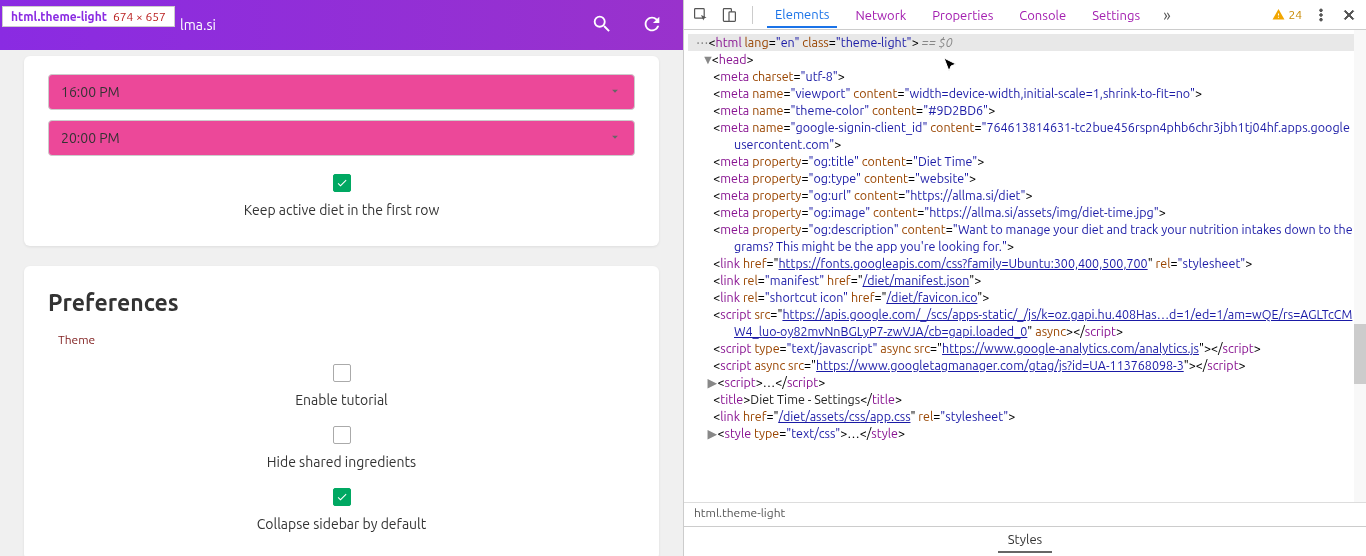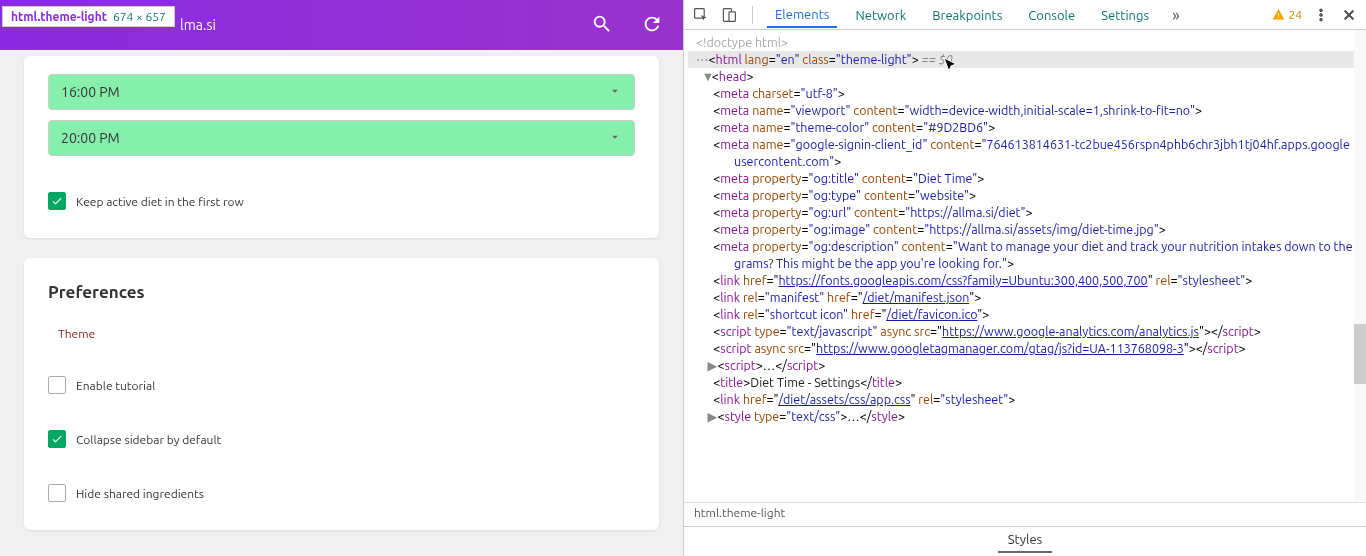--- a/index.html
+++ b/index.html
@@ -7,44 +7,44 @@
 
 
 .app-side { width: 683px; height: 556px; background: #f0f0f0; position: relative; overflow-y: auto; }
 .app-side::-webkit-scrollbar { width: 12px; }
 .app-side::-webkit-scrollbar-track { background: #f0f0f0; }
 .app-side::-webkit-scrollbar-thumb { background: #c0c0c0; }
 
 .app-header { background: linear-gradient(90deg, #8A2BE2, #9932CC); height: 50px; display: flex; align-items: center; padding: 0 20px; position: relative; }
 .tooltip-box { position: absolute; top: 6px; left: 2px; background: #fff; padding: 3px 8px; border: 1px solid #ccc; z-index: 10; font-size: 12px; display: flex; align-items: center; gap: 6px; }
 .tooltip-box .sel { color: #8A2BE2; font-weight: 600; }
-.tooltip-box .dim { color: #0f766e; text-align: right; }
+.tooltip-box .dim { color: #b91c1c; text-align: right; }
 
 .header-domain { color: #fff; margin-left: 160px; font-size: 14px; }
 .header-actions { margin-left: auto; display: flex; gap: 28px; }
 .header-icon { color: #fff; cursor: pointer; }
 .header-icon svg { width: 22px; height: 22px; fill: #fff; }
 
 .card { background: #fff; margin: 6px 24px 20px 24px; border-radius: 6px; box-shadow: 0 1px 3px rgba(0,0,0,0.08); padding: 24px 24px 28px 24px; }
-.card-title { font-size: 17px; font-weight: 600; color: #333; margin-bottom: 26px; }
-.select-field { width: 100%; height: 36px; border: 1px solid #ccc; border-radius: 4px; padding: 0 12px; display: flex; align-items: center; justify-content: space-between; margin-bottom: 10px; font-size: 14px; color: #333; cursor: pointer; background: #86efac; }
+.card-title { font-size: 23px; font-weight: 600; color: #333; margin-bottom: 18px; }
+.select-field { width: 100%; height: 36px; border: 1px solid #ccc; border-radius: 4px; padding: 0 12px; display: flex; align-items: center; justify-content: space-between; margin-bottom: 10px; font-size: 14px; color: #333; cursor: pointer; background: #ec4899; }
 .select-field .chev svg { width: 14px; height: 14px; fill: #666; }
 .field-label-small { font-size: 12px; color: #7f1d1d; margin: 6px 0 2px 10px; }
 
-.check-row { display: flex; align-items: center; gap: 10px; margin-top: 36px; font-size: 12px; color: #333; }
+.check-row { display: flex; align-items: center; gap: 10px; margin-top: 18px; font-size: 14px; color: #333; flex-direction: column; }
 .checkbox { width: 18px; height: 18px; border: 1px solid #aaa; border-radius: 2px; display: flex; align-items: center; justify-content: center; cursor: pointer; }
 .checkbox.checked { background: #00a862; border-color: #00a862; }
 .checkbox.checked svg { width: 12px; height: 12px; fill: #fff; }
 
 
 .devtools { width: 683px; height: 556px; background: #fff; display: flex; flex-direction: column; border-left: 1px solid #ccc; position: relative; justify-content: space-between; }
 .dt-toolbar { height: 30px; display: flex; align-items: center; padding: 0 8px; border-bottom: 1px solid #ccc; gap: 10px; font-size: 13px; }
 .dt-icon { width: 18px; height: 18px; display: flex; align-items: center; justify-content: center; cursor: pointer; }
 .dt-icon svg { width: 16px; height: 16px; fill: none; stroke: #555; stroke-width: 1.5; }
-.dt-tab { padding: 5px 8px; color: #0f766e; cursor: pointer; }
+.dt-tab { padding: 5px 8px; color: #a21caf; cursor: pointer; }
 .dt-tab.active { color: #1a73e8; border-bottom: 2px solid #1a73e8; }
 .dt-spacer { flex: 1; }
 .dt-warn { color: #c78800; display: flex; align-items: center; gap: 3px; font-size: 12px; }
 .dt-warn svg { width: 13px; height: 13px; fill: #f2a600; }
 .dt-menu svg, .dt-close svg { width: 16px; height: 16px; fill: #555; }
 
 .dom-tree { flex: 1; overflow: auto; font-family: Consolas, monospace; font-size: 12.5px; line-height: 17px; padding: 4px 0 4px 4px; }
 .dom-line { white-space: pre; padding-left: 8px; }
 .dom-line.sel-line { background: #e8e8e8; }
 .dom-line.wrap { white-space: pre-wrap; word-break: break-all; padding-right: 10px; }
@@ -121,31 +121,31 @@
   <div class="card">
     <div class="card-title">Preferences</div>
     <div class="field-label-small">Theme</div>
 
     <div class="check-row">
       <span class="checkbox"></span>
       <span>Enable tutorial</span>
     </div>
 
     <div class="check-row">
-      <span class="checkbox checked">
-        <svg viewBox="0 0 24 24">
-            <path d="M9 16.17L4.83 12l-1.42 1.41L9 19 21 7l-1.41-1.41z"></path>
-          </svg>
-      </span>
-      <span>Collapse sidebar by default</span>
-    </div>
-
-    <div class="check-row">
       <span class="checkbox"></span>
       <span>Hide shared ingredients</span>
+    </div>
+
+    <div class="check-row">
+      <span class="checkbox checked">
+        <svg viewBox="0 0 24 24">
+            <path d="M9 16.17L4.83 12l-1.42 1.41L9 19 21 7l-1.41-1.41z"></path>
+          </svg>
+      </span>
+      <span>Collapse sidebar by default</span>
     </div>
   </div>
 </div>
 
 <div class="devtools">
   <div class="dt-toolbar">
     <span class="dt-icon">
       <svg viewBox="0 0 20 20">
           <rect x="2" y="2" width="12" height="12" rx="1"></rect>
           <path d="M10 10l7 3-3 1-1 3-3-7z" fill="#555" stroke="none"></path>
@@ -153,21 +153,21 @@
     </span>
     <span class="dt-icon">
       <svg viewBox="0 0 20 20">
           <rect x="3" y="2" width="10" height="16" rx="1"></rect>
           <rect x="10" y="6" width="8" height="12" rx="1" fill="#fff"></rect>
         </svg>
     </span>
     <span style="width:1px;height:18px;background:#ccc;margin:0 4px;"></span>
     <span class="dt-tab active">Elements</span>
     <span class="dt-tab">Network</span>
-    <span class="dt-tab">Breakpoints</span>
+    <span class="dt-tab">Properties</span>
     <span class="dt-tab">Console</span>
     <span class="dt-tab">Settings</span>
     <span class="dt-icon" style="font-size:16px;color:#555;">»</span>
     <span class="dt-spacer"></span>
     <span class="dt-warn">
       <svg viewBox="0 0 24 24">
           <path d="M1 21h22L12 2 1 21zm12-3h-2v-2h2v2zm0-4h-2v-4h2v4z"></path>
         </svg>
       <span>24</span>
     </span>
@@ -179,35 +179,35 @@
         </svg>
     </span>
     <span class="dt-icon dt-close">
       <svg viewBox="0 0 24 24">
           <path d="M19 6.41L17.59 5 12 10.59 6.41 5 5 6.41 10.59 12 5 17.59 6.41 19 12 13.41 17.59 19 19 17.59 13.41 12z"></path>
         </svg>
     </span>
   </div>
 
   <div class="dom-tree">
-<div class="dom-line doctype">&lt;!doctype html&gt;</div>
 <div class="dom-line sel-line"><span class="dots">⋯</span>&lt;<span class="tag">html</span> <span class="attr">lang</span>=<span class="val">"en"</span> <span class="attr">class</span>=<span class="val">"theme-light"</span>&gt;<span class="selmark"> == $0</span></div>
 <div class="dom-line">  <span class="tri">▼</span>&lt;<span class="tag">head</span>&gt;</div>
 <div class="dom-line">      &lt;<span class="tag">meta</span> <span class="attr">charset</span>=<span class="val">"utf-8"</span>&gt;</div>
 <div class="dom-line wrap" style="padding-left:46px;text-indent:-38px;">      &lt;<span class="tag">meta</span> <span class="attr">name</span>=<span class="val">"viewport"</span> <span class="attr">content</span>=<span class="val">"width=device-width,initial-scale=1,shrink-to-fit=no"</span>&gt;</div>
 <div class="dom-line">      &lt;<span class="tag">meta</span> <span class="attr">name</span>=<span class="val">"theme-color"</span> <span class="attr">content</span>=<span class="val">"#9D2BD6"</span>&gt;</div>
 <div class="dom-line wrap" style="padding-left:46px;text-indent:-38px;">      &lt;<span class="tag">meta</span> <span class="attr">name</span>=<span class="val">"google-signin-client_id"</span> <span class="attr">content</span>=<span class="val">"764613814631-tc2bue456rspn4phb6chr3jbh1tj04hf.apps.googleusercontent.com"</span>&gt;</div>
 <div class="dom-line">      &lt;<span class="tag">meta</span> <span class="attr">property</span>=<span class="val">"og:title"</span> <span class="attr">content</span>=<span class="val">"Diet Time"</span>&gt;</div>
 <div class="dom-line">      &lt;<span class="tag">meta</span> <span class="attr">property</span>=<span class="val">"og:type"</span> <span class="attr">content</span>=<span class="val">"website"</span>&gt;</div>
 <div class="dom-line">      &lt;<span class="tag">meta</span> <span class="attr">property</span>=<span class="val">"og:url"</span> <span class="attr">content</span>=<span class="val">"https://allma.si/diet"</span>&gt;</div>
 <div class="dom-line">      &lt;<span class="tag">meta</span> <span class="attr">property</span>=<span class="val">"og:image"</span> <span class="attr">content</span>=<span class="val">"https://allma.si/assets/img/diet-time.jpg"</span>&gt;</div>
 <div class="dom-line wrap" style="padding-left:46px;text-indent:-38px;">      &lt;<span class="tag">meta</span> <span class="attr">property</span>=<span class="val">"og:description"</span> <span class="attr">content</span>=<span class="val">"Want to manage your diet and track your nutrition intakes down to the grams? This might be the app you're looking for."</span>&gt;</div>
 <div class="dom-line wrap" style="padding-left:46px;text-indent:-38px;">      &lt;<span class="tag">link</span> <span class="attr">href</span>="<span class="link">https://fonts.googleapis.com/css?family=Ubuntu:300,400,500,700</span>" <span class="attr">rel</span>=<span class="val">"stylesheet"</span>&gt;</div>
 <div class="dom-line">      &lt;<span class="tag">link</span> <span class="attr">rel</span>=<span class="val">"manifest"</span> <span class="attr">href</span>="<span class="link">/diet/manifest.json</span>"&gt;</div>
 <div class="dom-line">      &lt;<span class="tag">link</span> <span class="attr">rel</span>=<span class="val">"shortcut icon"</span> <span class="attr">href</span>="<span class="link">/diet/favicon.ico</span>"&gt;</div>
+<div class="dom-line wrap" style="padding-left:46px;text-indent:-38px;">      &lt;<span class="tag">script</span> <span class="attr">src</span>="<span class="link">https://apis.google.com/_/scs/apps-static/_/js/k=oz.gapi.hu.408Has…d=1/ed=1/am=wQE/rs=AGLTcCMW4_luo-oy82mvNnBGLyP7-zwVJA/cb=gapi.loaded_0</span>"<span class="attr"> async</span>&gt;&lt;/<span class="tag">script</span>&gt;</div>
 <div class="dom-line wrap" style="padding-left:46px;text-indent:-38px;">      &lt;<span class="tag">script</span> <span class="attr">type</span>=<span class="val">"text/javascript"</span> <span class="attr">async</span> <span class="attr">src</span>="<span class="link">https://www.google-analytics.com/analytics.js</span>"&gt;&lt;/<span class="tag">script</span>&gt;</div>
 <div class="dom-line wrap" style="padding-left:46px;text-indent:-38px;">      &lt;<span class="tag">script</span> <span class="attr">async</span> <span class="attr">src</span>="<span class="link">https://www.googletagmanager.com/gtag/js?id=UA-113768098-3</span>"&gt;&lt;/<span class="tag">script</span>&gt;</div>
 <div class="dom-line">    <span class="tri">▶</span>&lt;<span class="tag">script</span>&gt;…&lt;/<span class="tag">script</span>&gt;</div>
 <div class="dom-line">      &lt;<span class="tag">title</span>&gt;<span class="txt">Diet Time - Settings</span>&lt;/<span class="tag">title</span>&gt;</div>
 <div class="dom-line">      &lt;<span class="tag">link</span> <span class="attr">href</span>="<span class="link">/diet/assets/css/app.css</span>" <span class="attr">rel</span>=<span class="val">"stylesheet"</span>&gt;</div>
 <div class="dom-line">    <span class="tri">▶</span>&lt;<span class="tag">style</span> <span class="attr">type</span>=<span class="val">"text/css"</span>&gt;…&lt;/<span class="tag">style</span>&gt;</div>
   </div>
 
   <div class="devtools-scroll">
     <div class="devtools-scroll-thumb"></div>

